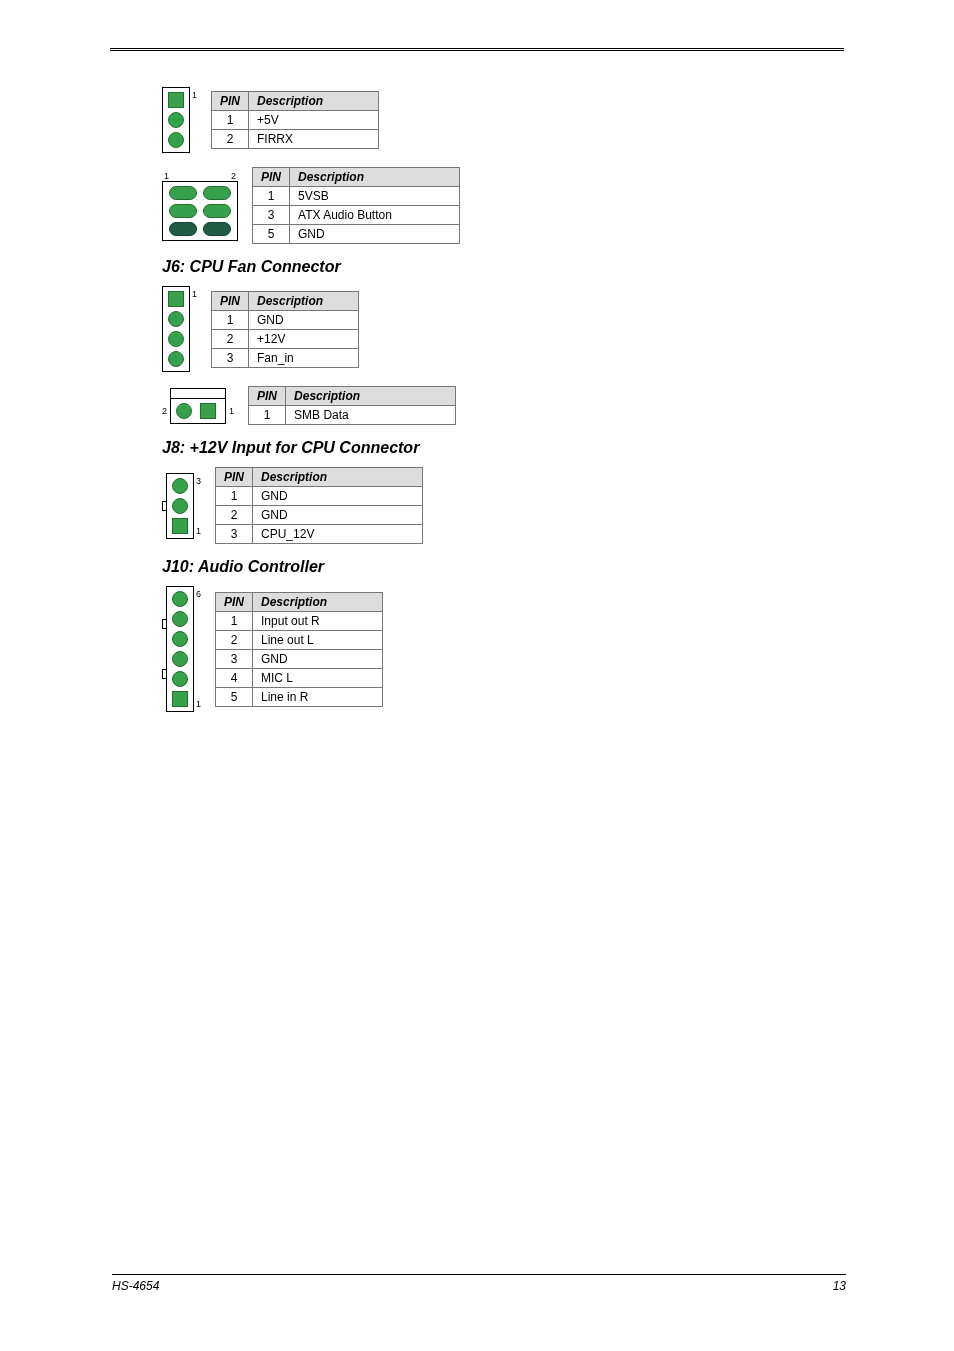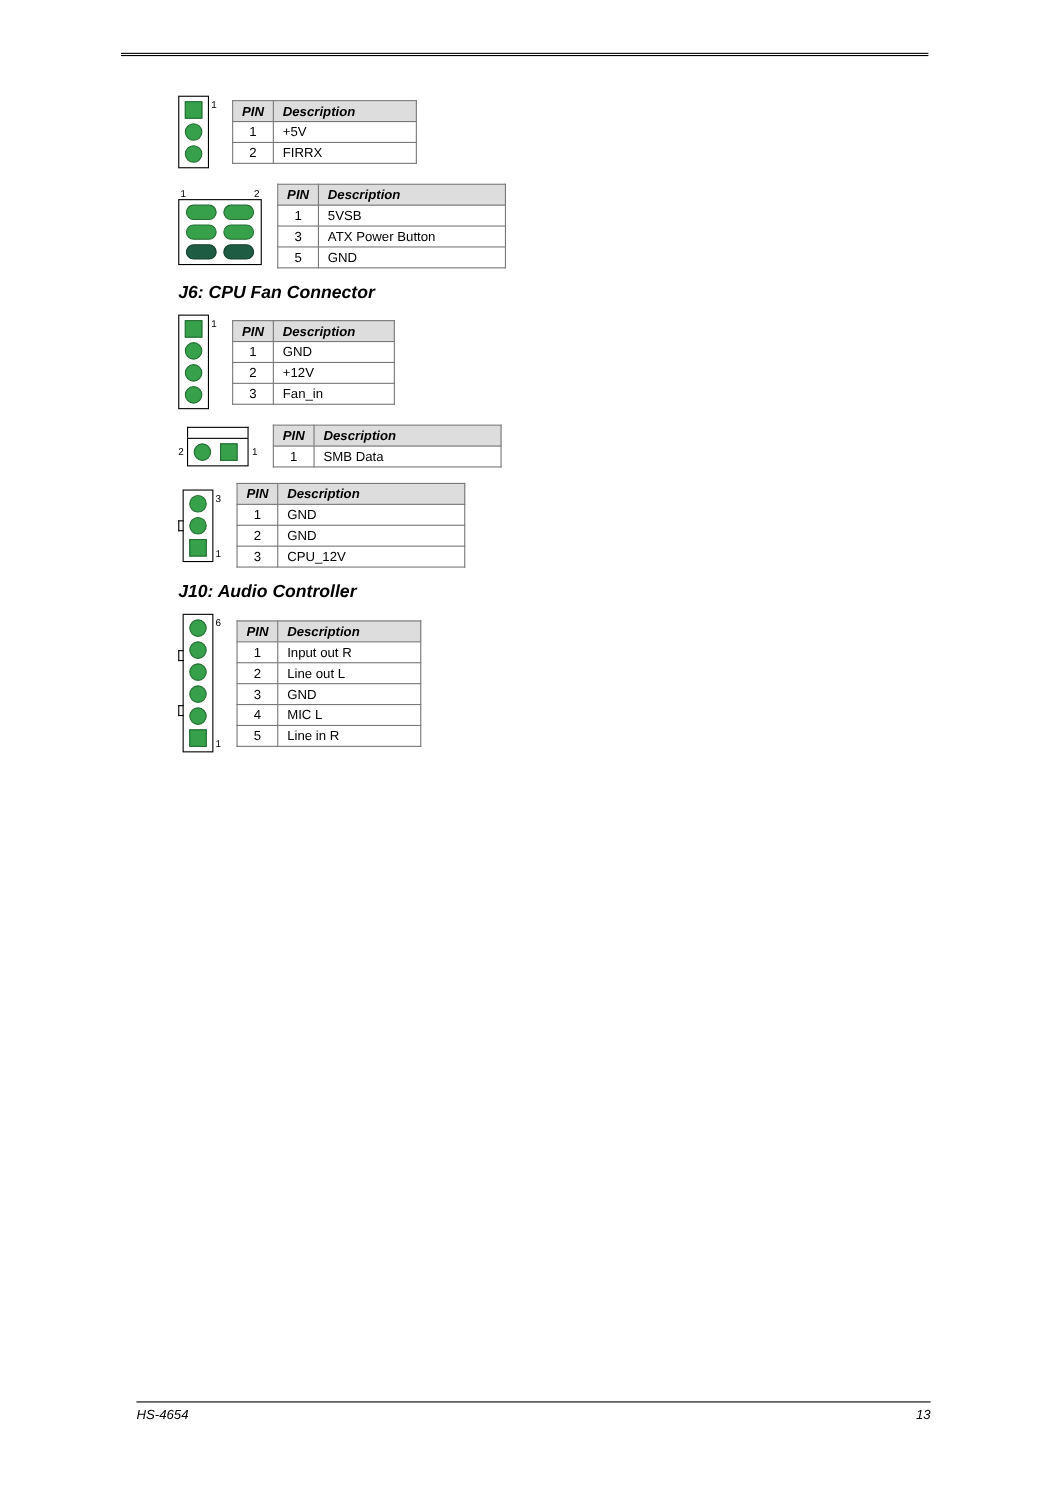--- a/index.html
+++ b/index.html
@@ -89,21 +89,21 @@
   table.pintab th {
     background: #ddd;
     font-weight: bold;
     font-style: italic;
   }
   table.pintab td.pn-col { text-align: center; }
 
   
   .footer {
     position: absolute;
-    left: 16px; right: 0; bottom: 58px;
+    left: 4px; right: 0; bottom: 58px;
     padding: 0 108px;
   }
   .footer hr {
     border: none;
     border-top: 1px solid #000;
     margin-bottom: 4px;
   }
   .footer-row {
     display: flex;
     justify-content: space-between;
@@ -226,21 +226,21 @@
             <tr>
           <th>PIN</th>
           <th style="min-width:170px;">Description</th>
         </tr>
         <tr>
           <td class="pn-col">1</td>
           <td>5VSB</td>
         </tr>
         <tr>
           <td class="pn-col">3</td>
-          <td>ATX Power Button</td>
+          <td>ATX Audio Button</td>
         </tr>
         <tr>
           <td class="pn-col">5</td>
           <td>GND</td>
         </tr>
       </tbody>
         </table>
     </div>
   </div>
 
@@ -305,20 +305,21 @@
         <tr>
           <td class="pn-col">1</td>
           <td>SMB Data</td>
         </tr>
       </tbody>
         </table>
     </div>
   </div>
 
   <div class="sect j8-block">
+    <div class="sect-title">J8: +12V Input for CPU Connector</div>
     <div class="row">
       <div class="framed-with-key">
         <div class="left-notches">
             <div class="notch"></div>
           </div>
         <div class="conn" style="display:flex;">
           <div class="conn-border">
               <div class="vcol">
             <div class="pin-rd"></div>
             <div class="pin-rd"></div>

